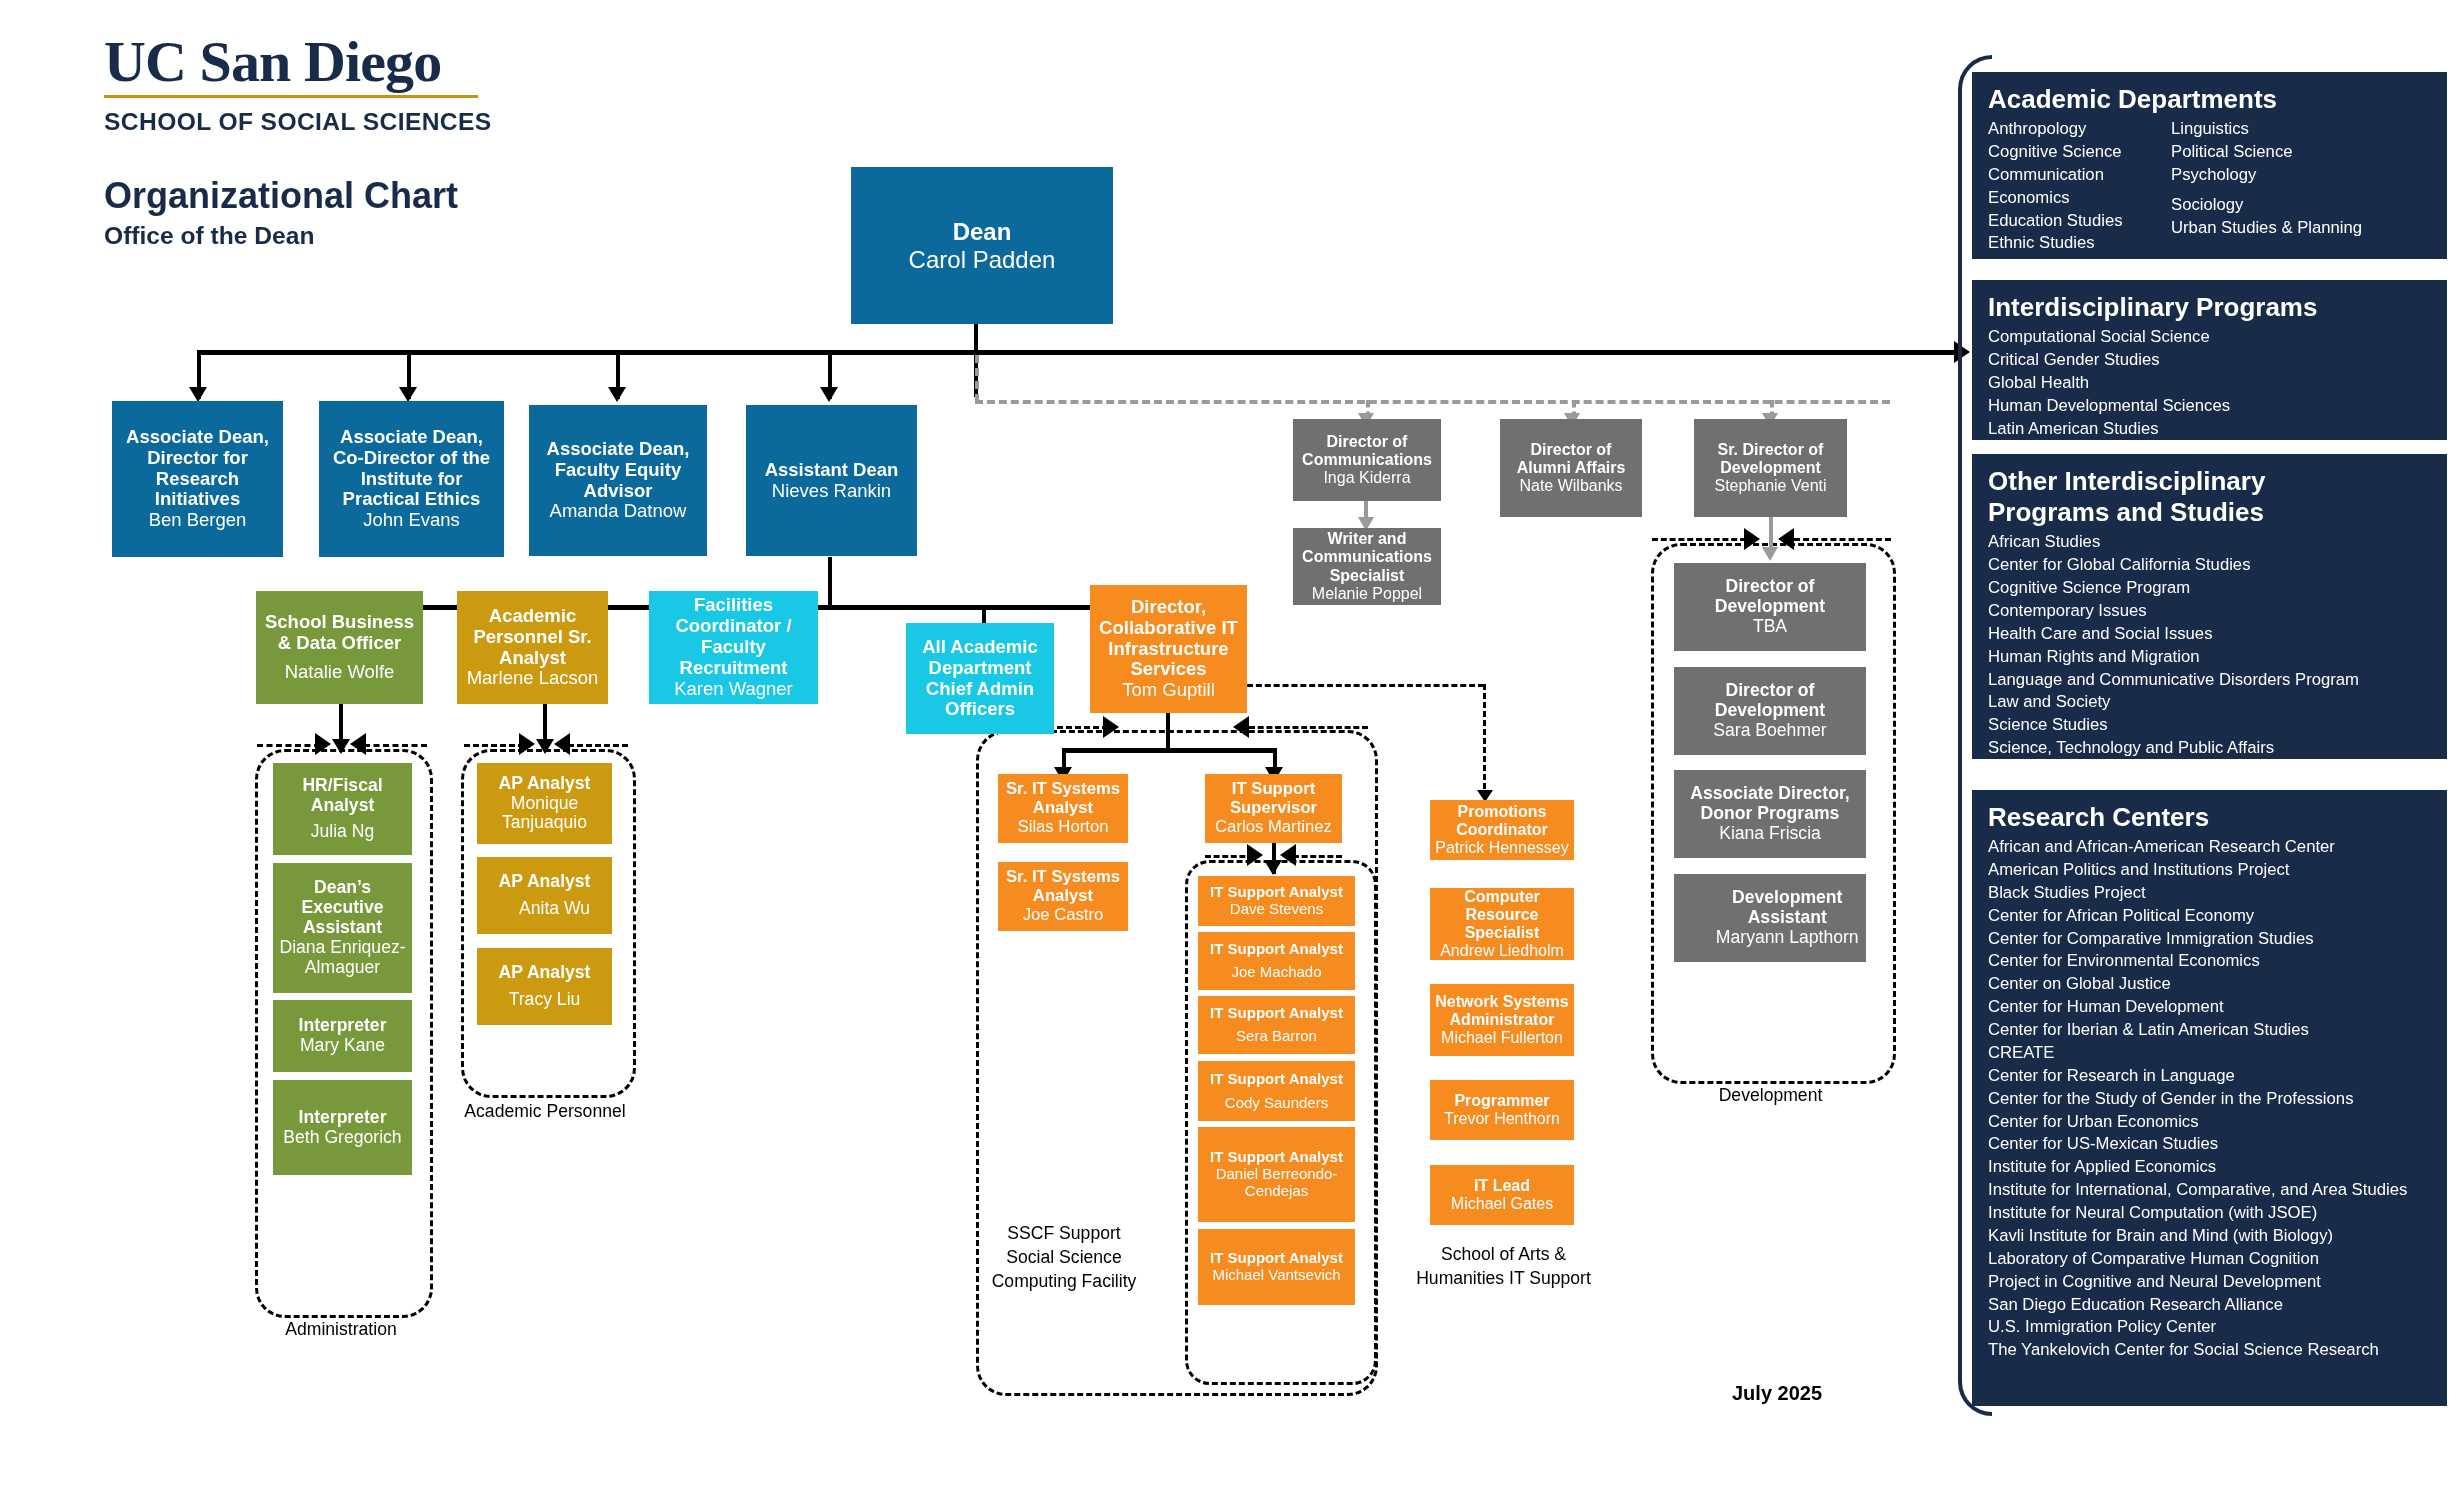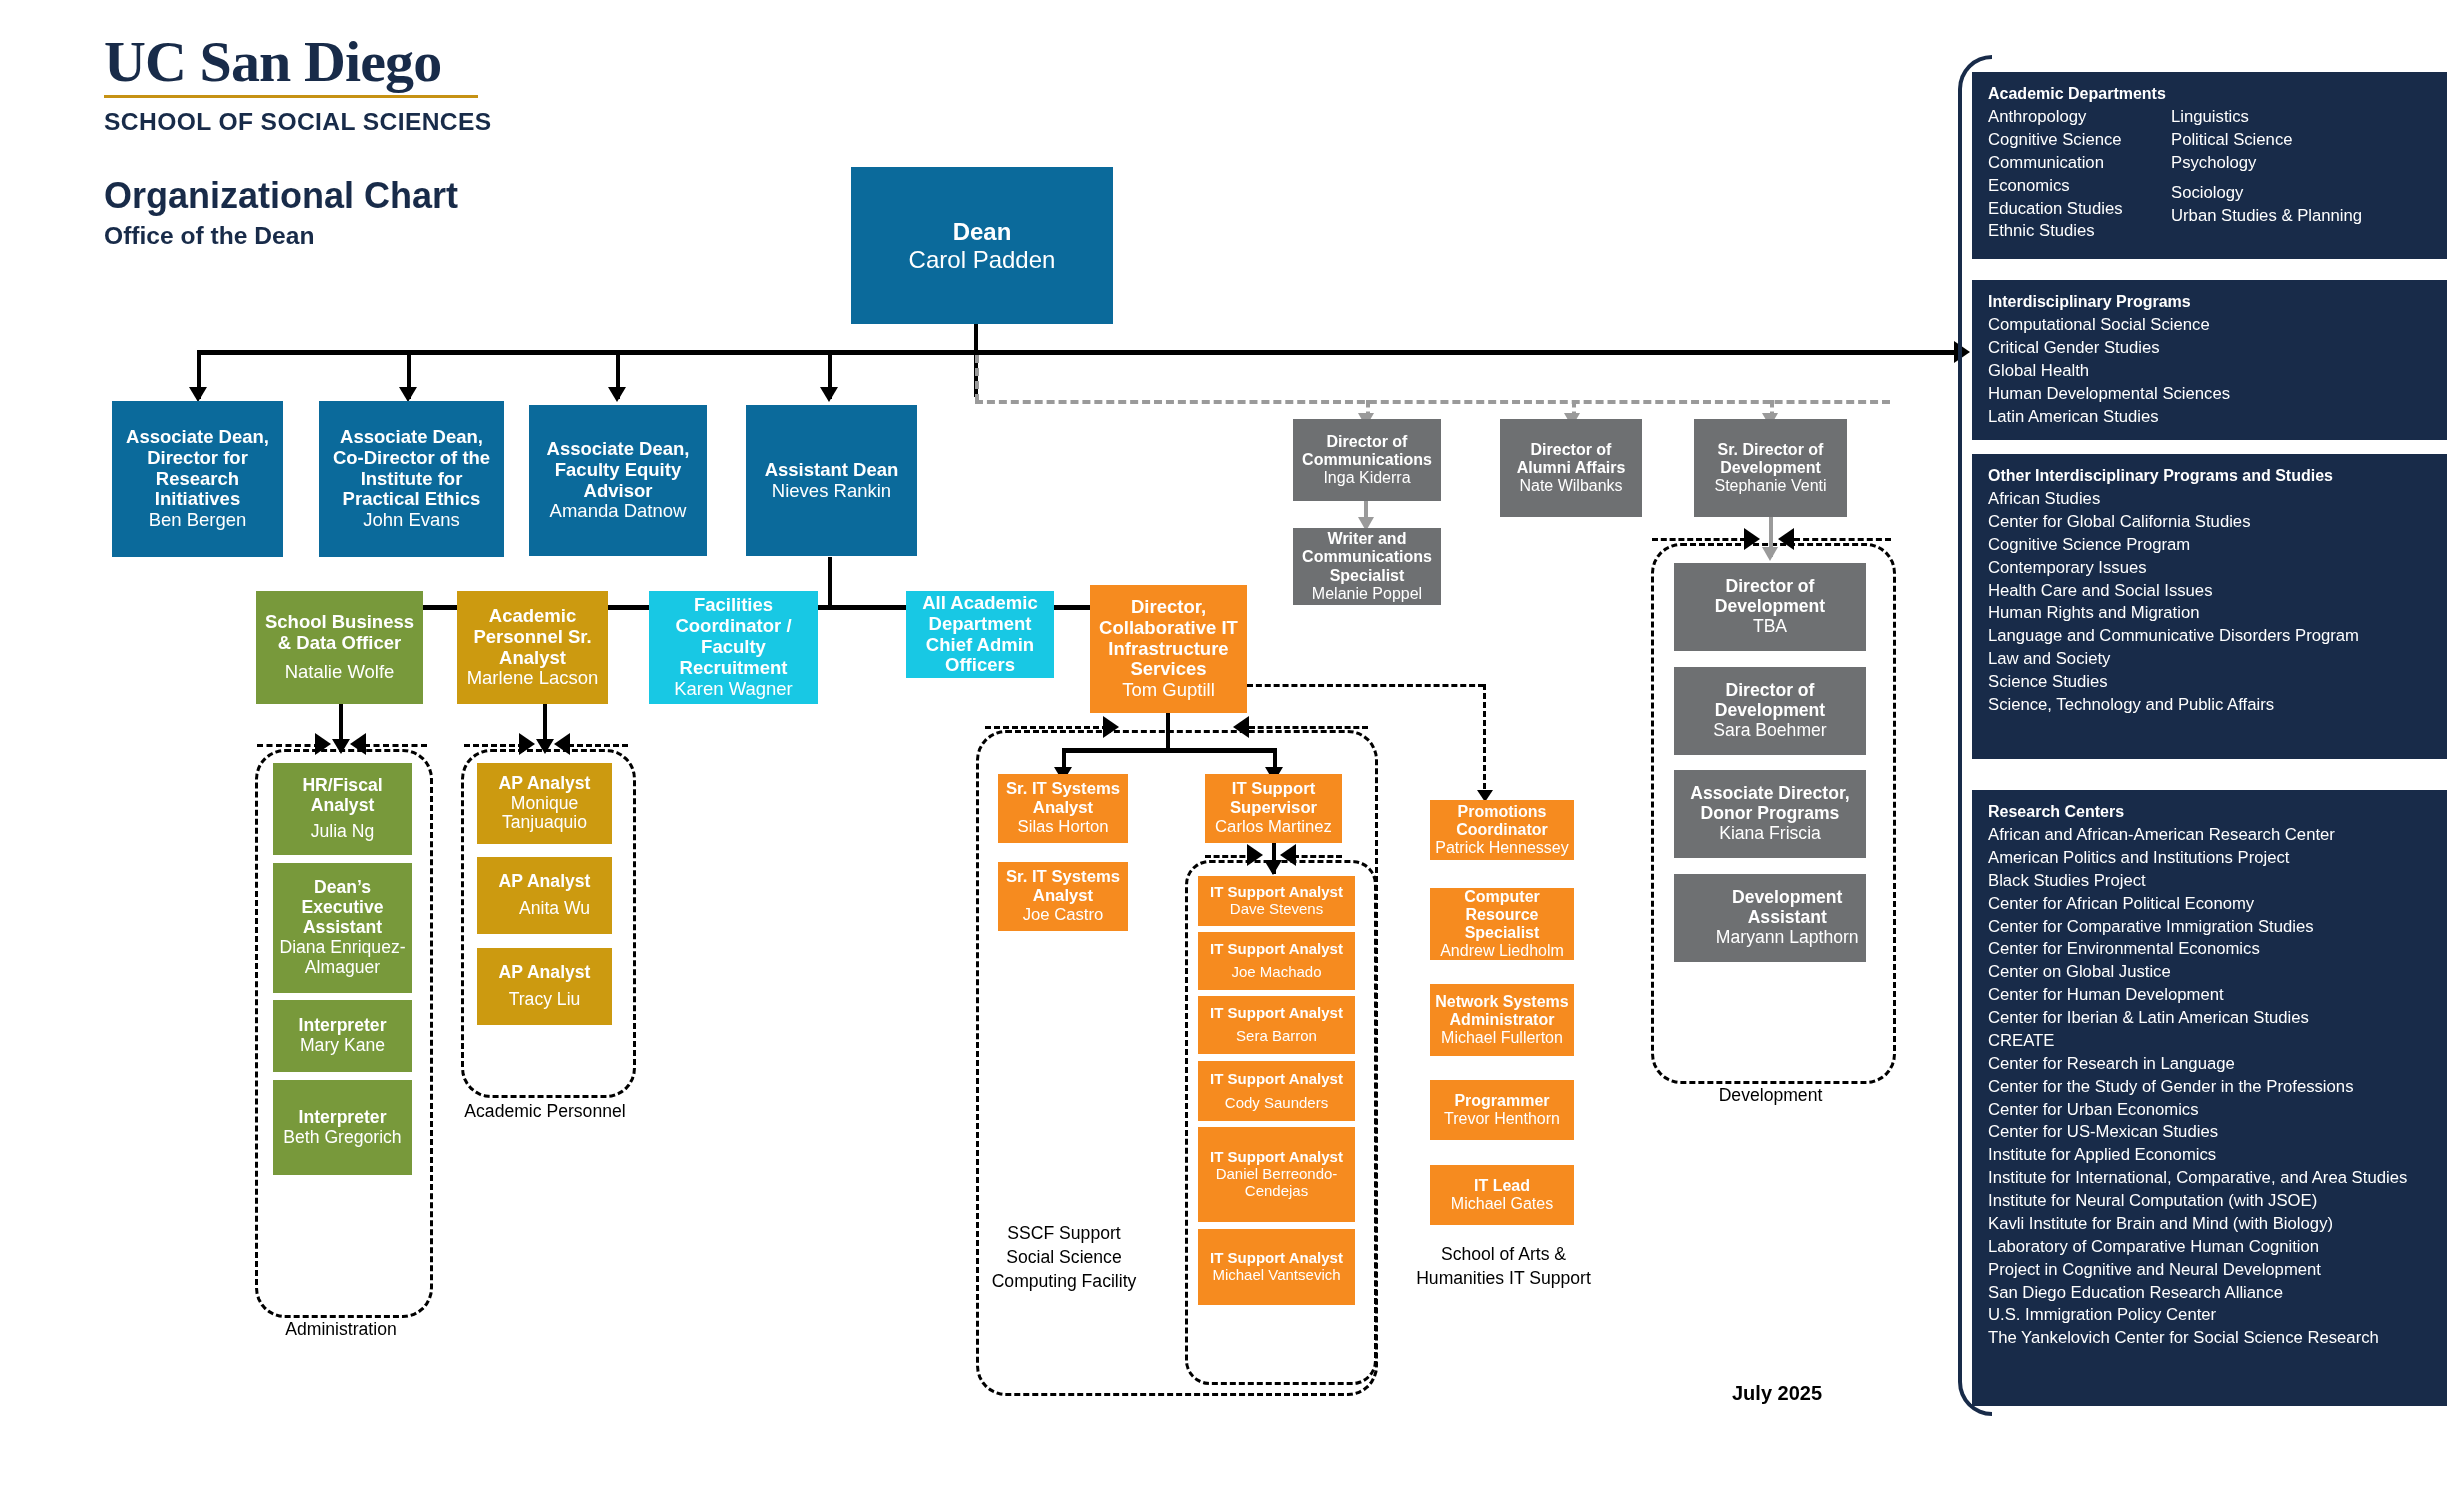--- a/index.html
+++ b/index.html
@@ -57,21 +57,21 @@
   .dash-v{position:absolute;border-left:4.4px dashed #9A9A9A;z-index:2;}
   .dash-k-h{position:absolute;border-top:3.5px dashed #000000;z-index:2;}
   .dash-k-v{position:absolute;border-left:3.5px dashed #000000;z-index:2;}
 
   .grp-label{position:absolute;color:#000000;text-align:center;
              font-size:17.6px;line-height:1.25;z-index:4;}
 
   
   .panel{position:absolute;background:#182B49;color:#ffffff;box-sizing:border-box;
          padding:12.3px 16px 12.3px 16px;z-index:6;}
-  .panel h3{margin:0 0 2.6px 0;font-size:16px;font-weight:700;line-height:1.2;}
+  .panel h3{margin:0 0 2.6px 0;font-size:26px;font-weight:700;line-height:1.2;}
   .panel .li{font-size:16.7px;line-height:1.37;font-weight:400;}
   .two-col{display:flex;}
   .two-col .col{flex:0 0 auto;}
   .col-a{width:183px;}
   #brace{position:absolute;left:1958px;top:55px;width:30px;height:1353px;
          border:4.4px solid #182B49;border-right:none;
          border-top-left-radius:53px;border-bottom-left-radius:53px;z-index:5;}
   #date-stamp{position:absolute;font-size:20px;font-weight:700;color:#000;z-index:7;}
 </style>
 </head>
@@ -188,21 +188,21 @@
   <div class="node c-gold" style="left:457px;top:591px;width:151px;height:113px;font-size:18.5px;">
     <div class="ttl">Academic Personnel Sr. Analyst</div>
     <div class="nm">Marlene Lacson</div>
   </div>
 
   <div class="node c-cyan" style="left:649px;top:591px;width:169px;height:113px;font-size:18.5px;">
     <div class="ttl">Facilities Coordinator / Faculty Recruitment</div>
     <div class="nm">Karen Wagner</div>
   </div>
 
-  <div class="node c-cyan" style="left:906px;top:591px;width:148px;height:87px;font-size:18.5px;">
+  <div class="node c-cyan" style="left:906px;top:623px;width:148px;height:111px;font-size:18.5px;">
     <div class="ttl">All Academic Department Chief Admin Officers</div>
   </div>
 
   <div class="node c-orange" style="left:1090px;top:585px;width:157px;height:128px;font-size:18.5px;">
     <div class="ttl">Director, Collaborative IT Infrastructure Services</div>
     <div class="nm">Tom Guptill</div>
   </div>
 
   <div class="dash-k-h" style="left:1247px;top:684px;width:237px;"></div>
   <div class="dash-k-v" style="left:1483px;top:684px;height:114px;"></div>

